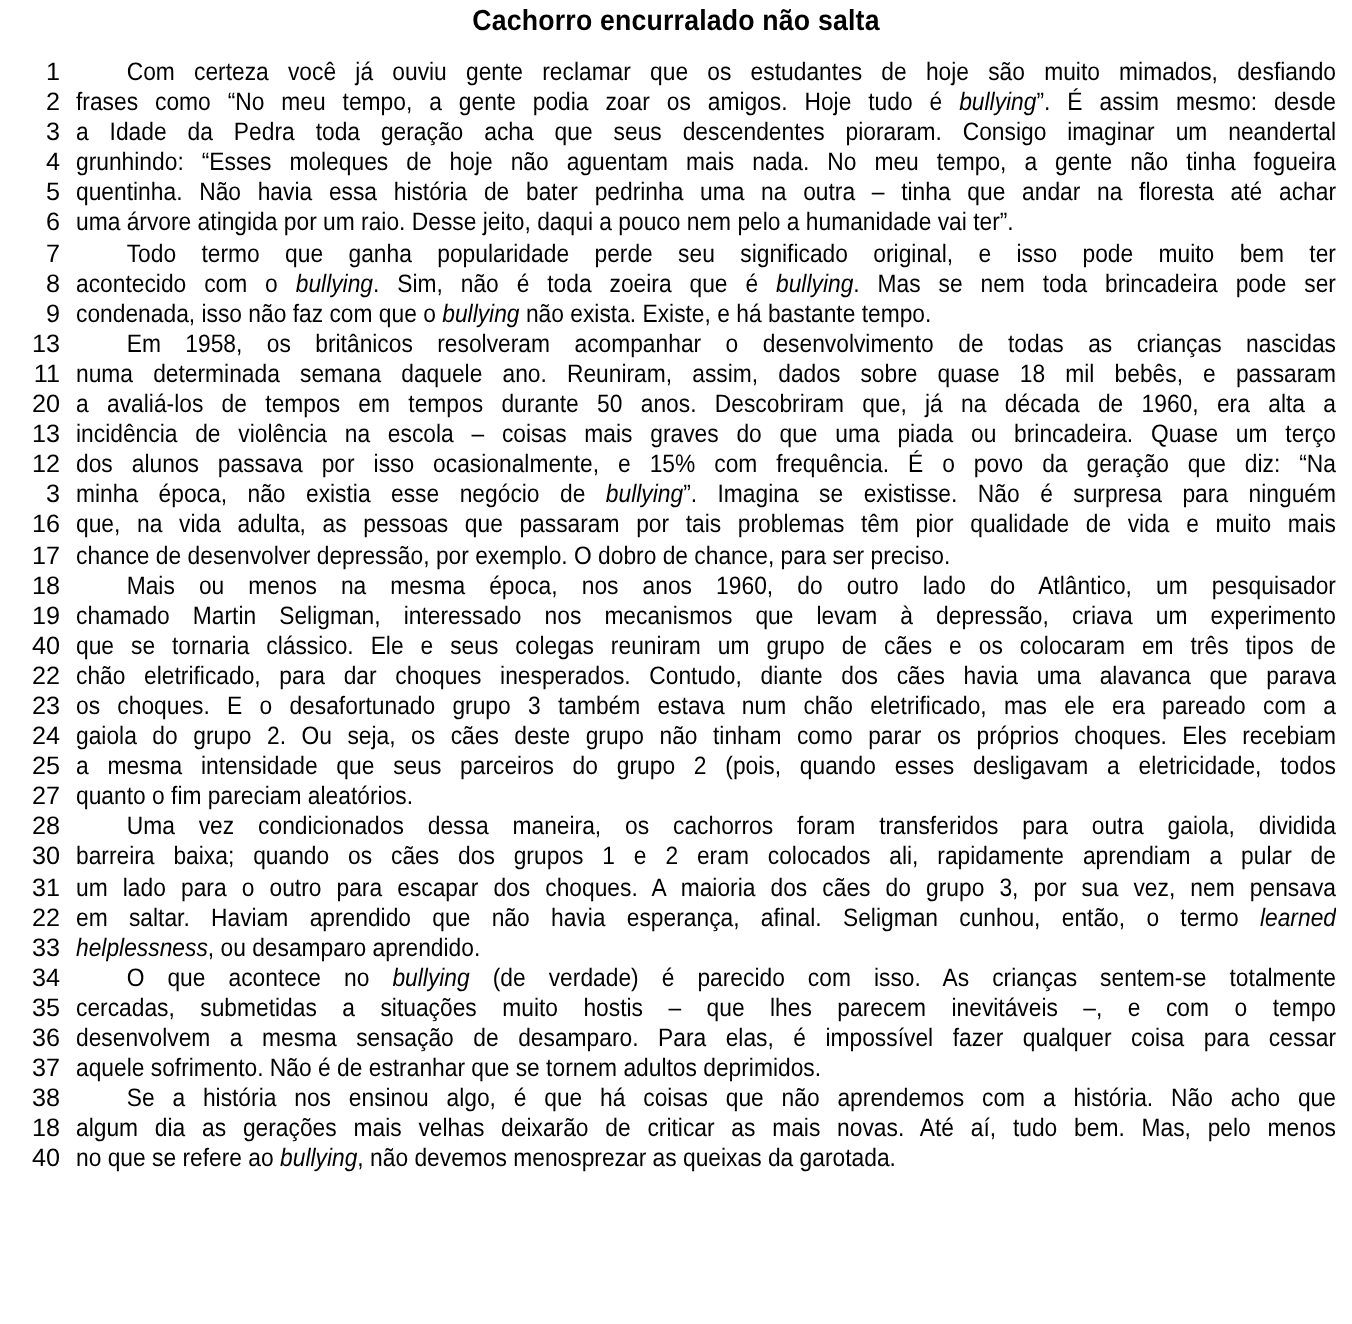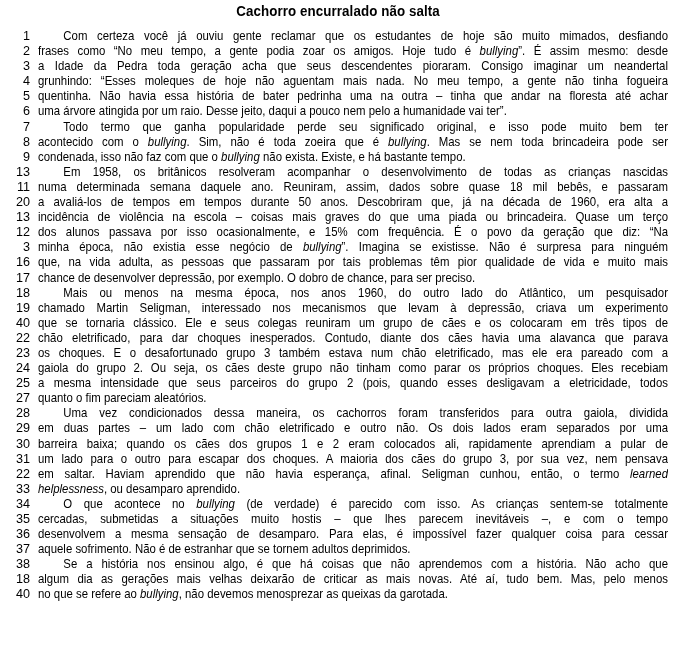--- a/index.html
+++ b/index.html
@@ -246,26 +246,20 @@
           <span class="flush" style="transform: scaleX(0.905); transform-origin: left center; width: 696.133px;">quanto o fim pareciam aleatórios.</span>
         </span>
       </div>
       <div class="line">
         <span class="lnum">28</span>
         <span class="ltext">
           <span class="just" style="transform: scaleX(0.905); transform-origin: left center; width: 696.133px;"><span style="display:inline-block;width:28px"></span>Uma vez condicionados dessa maneira, os cachorros foram transferidos para outra gaiola, dividida</span>
         </span>
       </div>
       <div class="line">
-        <span class="lnum">29</span>
-        <span class="ltext">
-          <span class="just" style="transform: scaleX(0.905); transform-origin: left center; width: 696.133px;">em duas partes – um lado com chão eletrificado e outro não. Os dois lados eram separados por uma</span>
-        </span>
-      </div>
-      <div class="line">
         <span class="lnum">30</span>
         <span class="ltext">
           <span class="just" style="transform: scaleX(0.905); transform-origin: left center; width: 696.133px;">barreira baixa; quando os cães dos grupos 1 e 2 eram colocados ali, rapidamente aprendiam a pular de</span>
         </span>
       </div>
       <div class="line">
         <span class="lnum">31</span>
         <span class="ltext">
           <span class="just" style="transform: scaleX(0.905); transform-origin: left center; width: 696.133px;">um lado para o outro para escapar dos choques. A maioria dos cães do grupo 3, por sua vez, nem pensava</span>
         </span>

